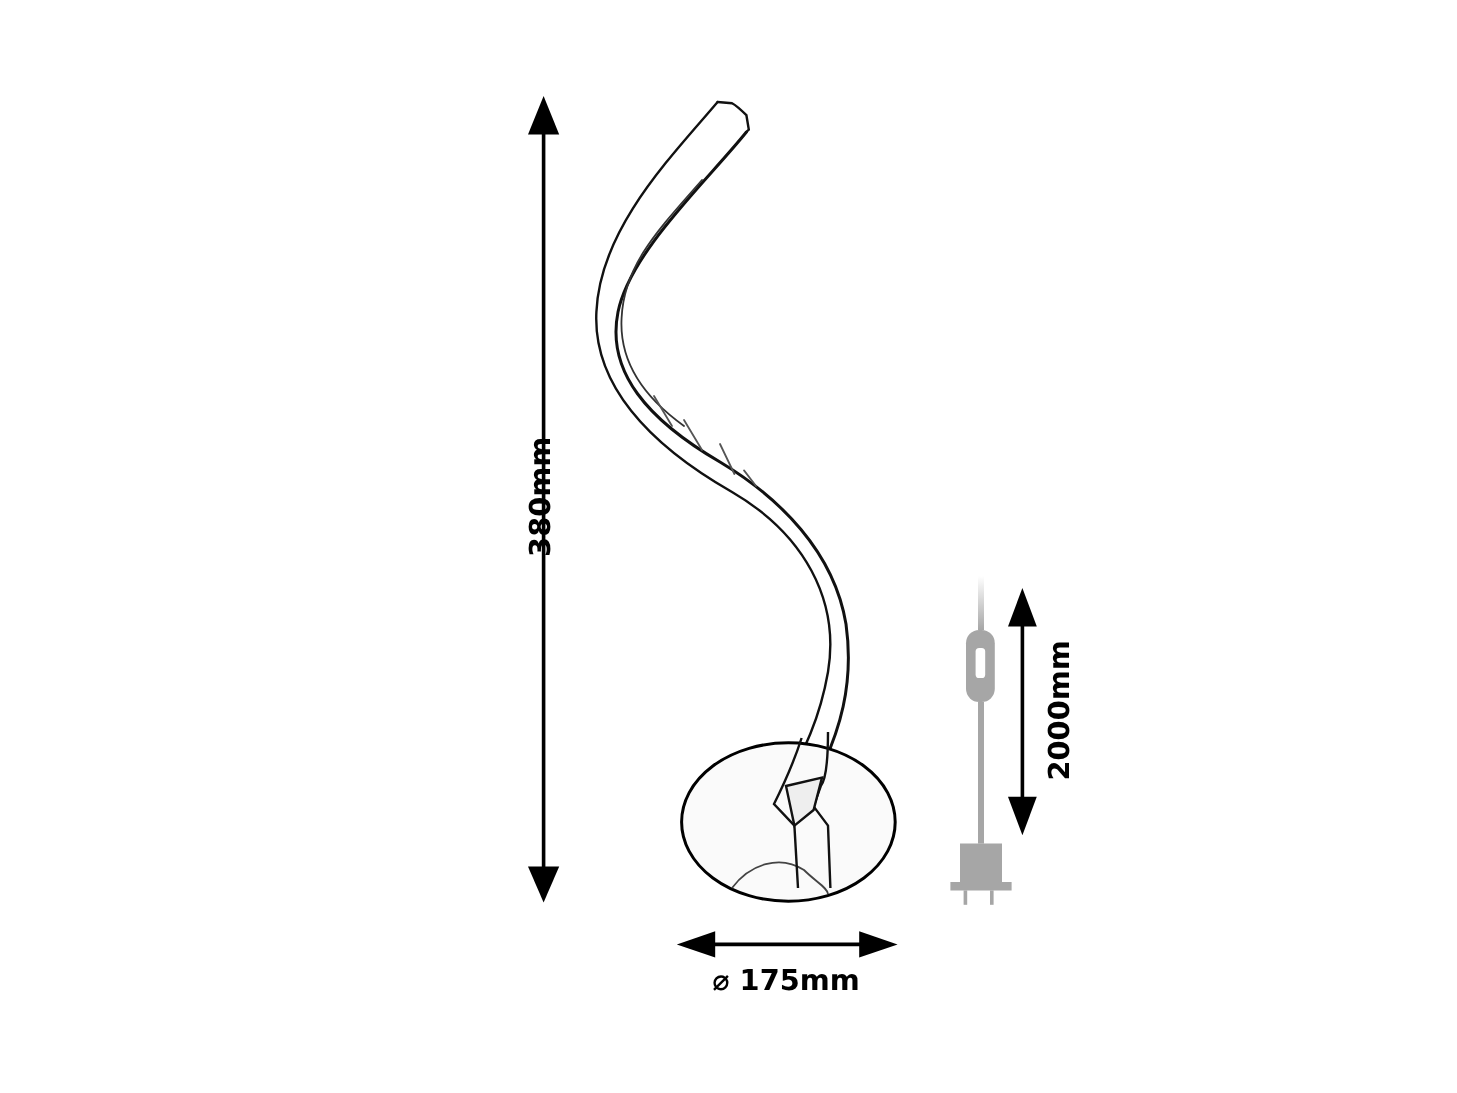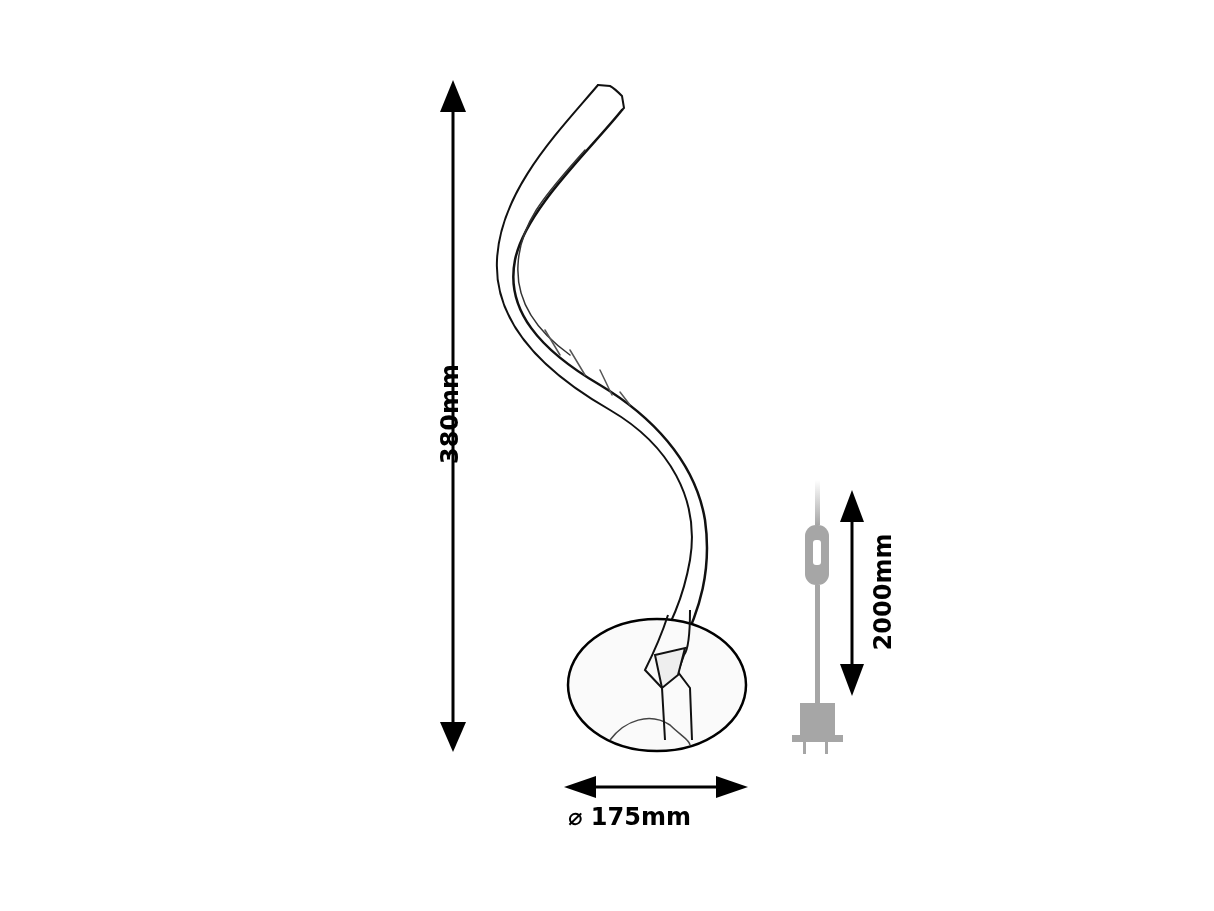--- a/index.html
+++ b/index.html
@@ -2,21 +2,21 @@
 <html><head>
   <meta charset="utf-8">
   <style>
     html, body { margin: 0; padding: 0; background: #ffffff; }
     body { width: 1214px; height: 911px; position: relative; overflow: hidden; font-family: "DejaVu Sans", sans-serif; }
     .canvas { position: absolute; left: 0; top: 0; width: 1214px; height: 911px; }
     .label { position: absolute; font-family: "DejaVu Sans", sans-serif; font-weight: bold; color: #000; font-size: 24px; white-space: nowrap; }
     .vlabel { transform-origin: center center; transform: rotate(-90deg); }
     #lbl-height { left: 385px; top: 400px; width: 130px; text-align: center; }
     #lbl-cable { left: 808px; top: 578px; width: 150px; text-align: center; }
-    #lbl-diam { left: 568px; top: 803px; width: 150px; }
+    #lbl-diam { left: 580px; top: 803px; width: 150px; text-align: center; }
   </style>
 </head>
 <body>
 
 <div class="canvas">
   <svg width="1214" height="911" viewBox="0 0 1214 911" xmlns="http://www.w3.org/2000/svg">
 
     <g>
       <line x1="453" y1="110" x2="453" y2="725" stroke="#000" stroke-width="3"></line>
       <polygon points="453,80 440,112 466,112" fill="#000"></polygon>

